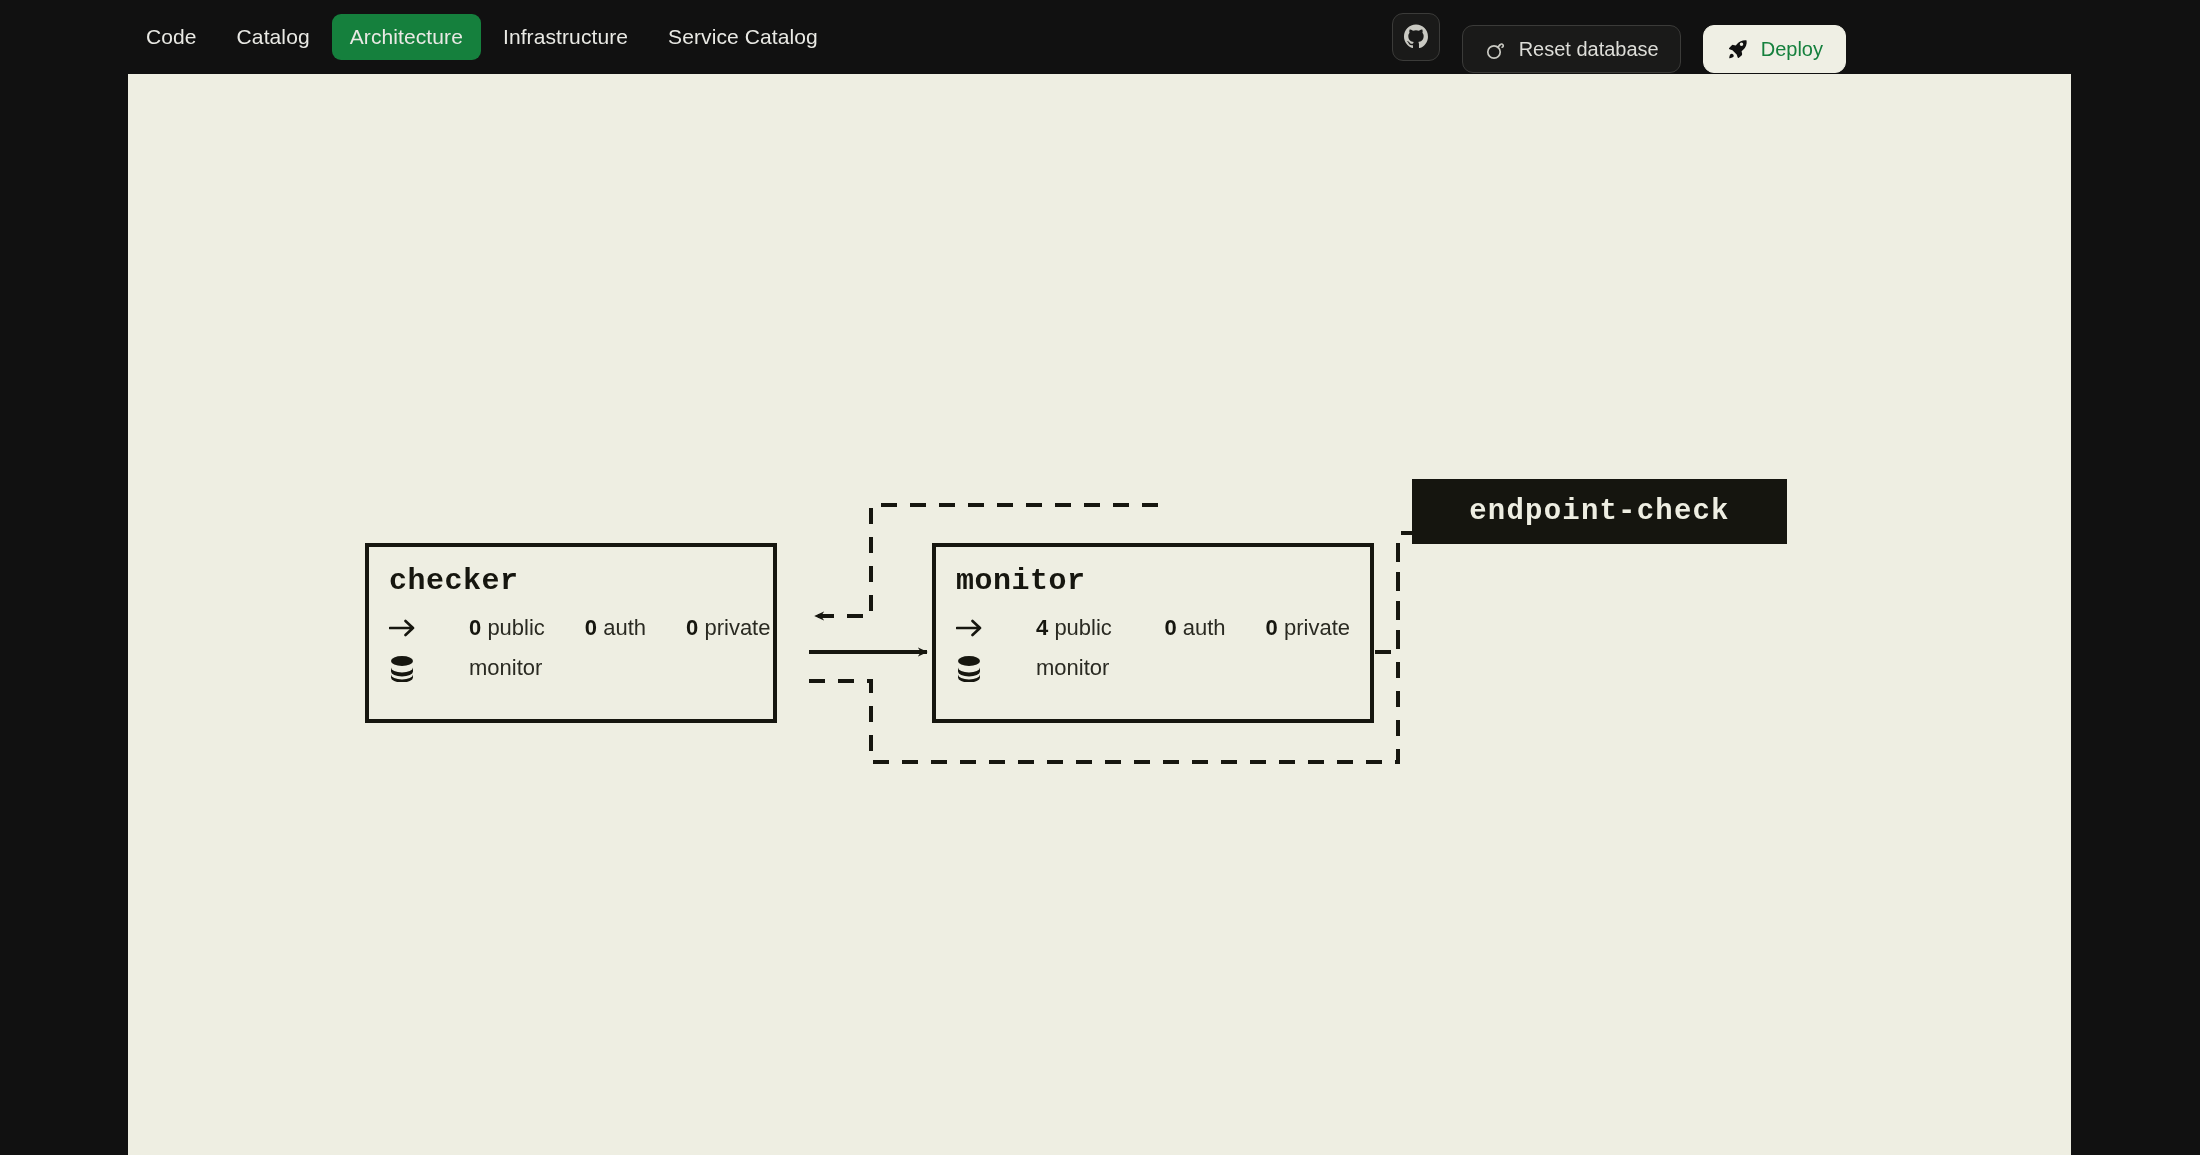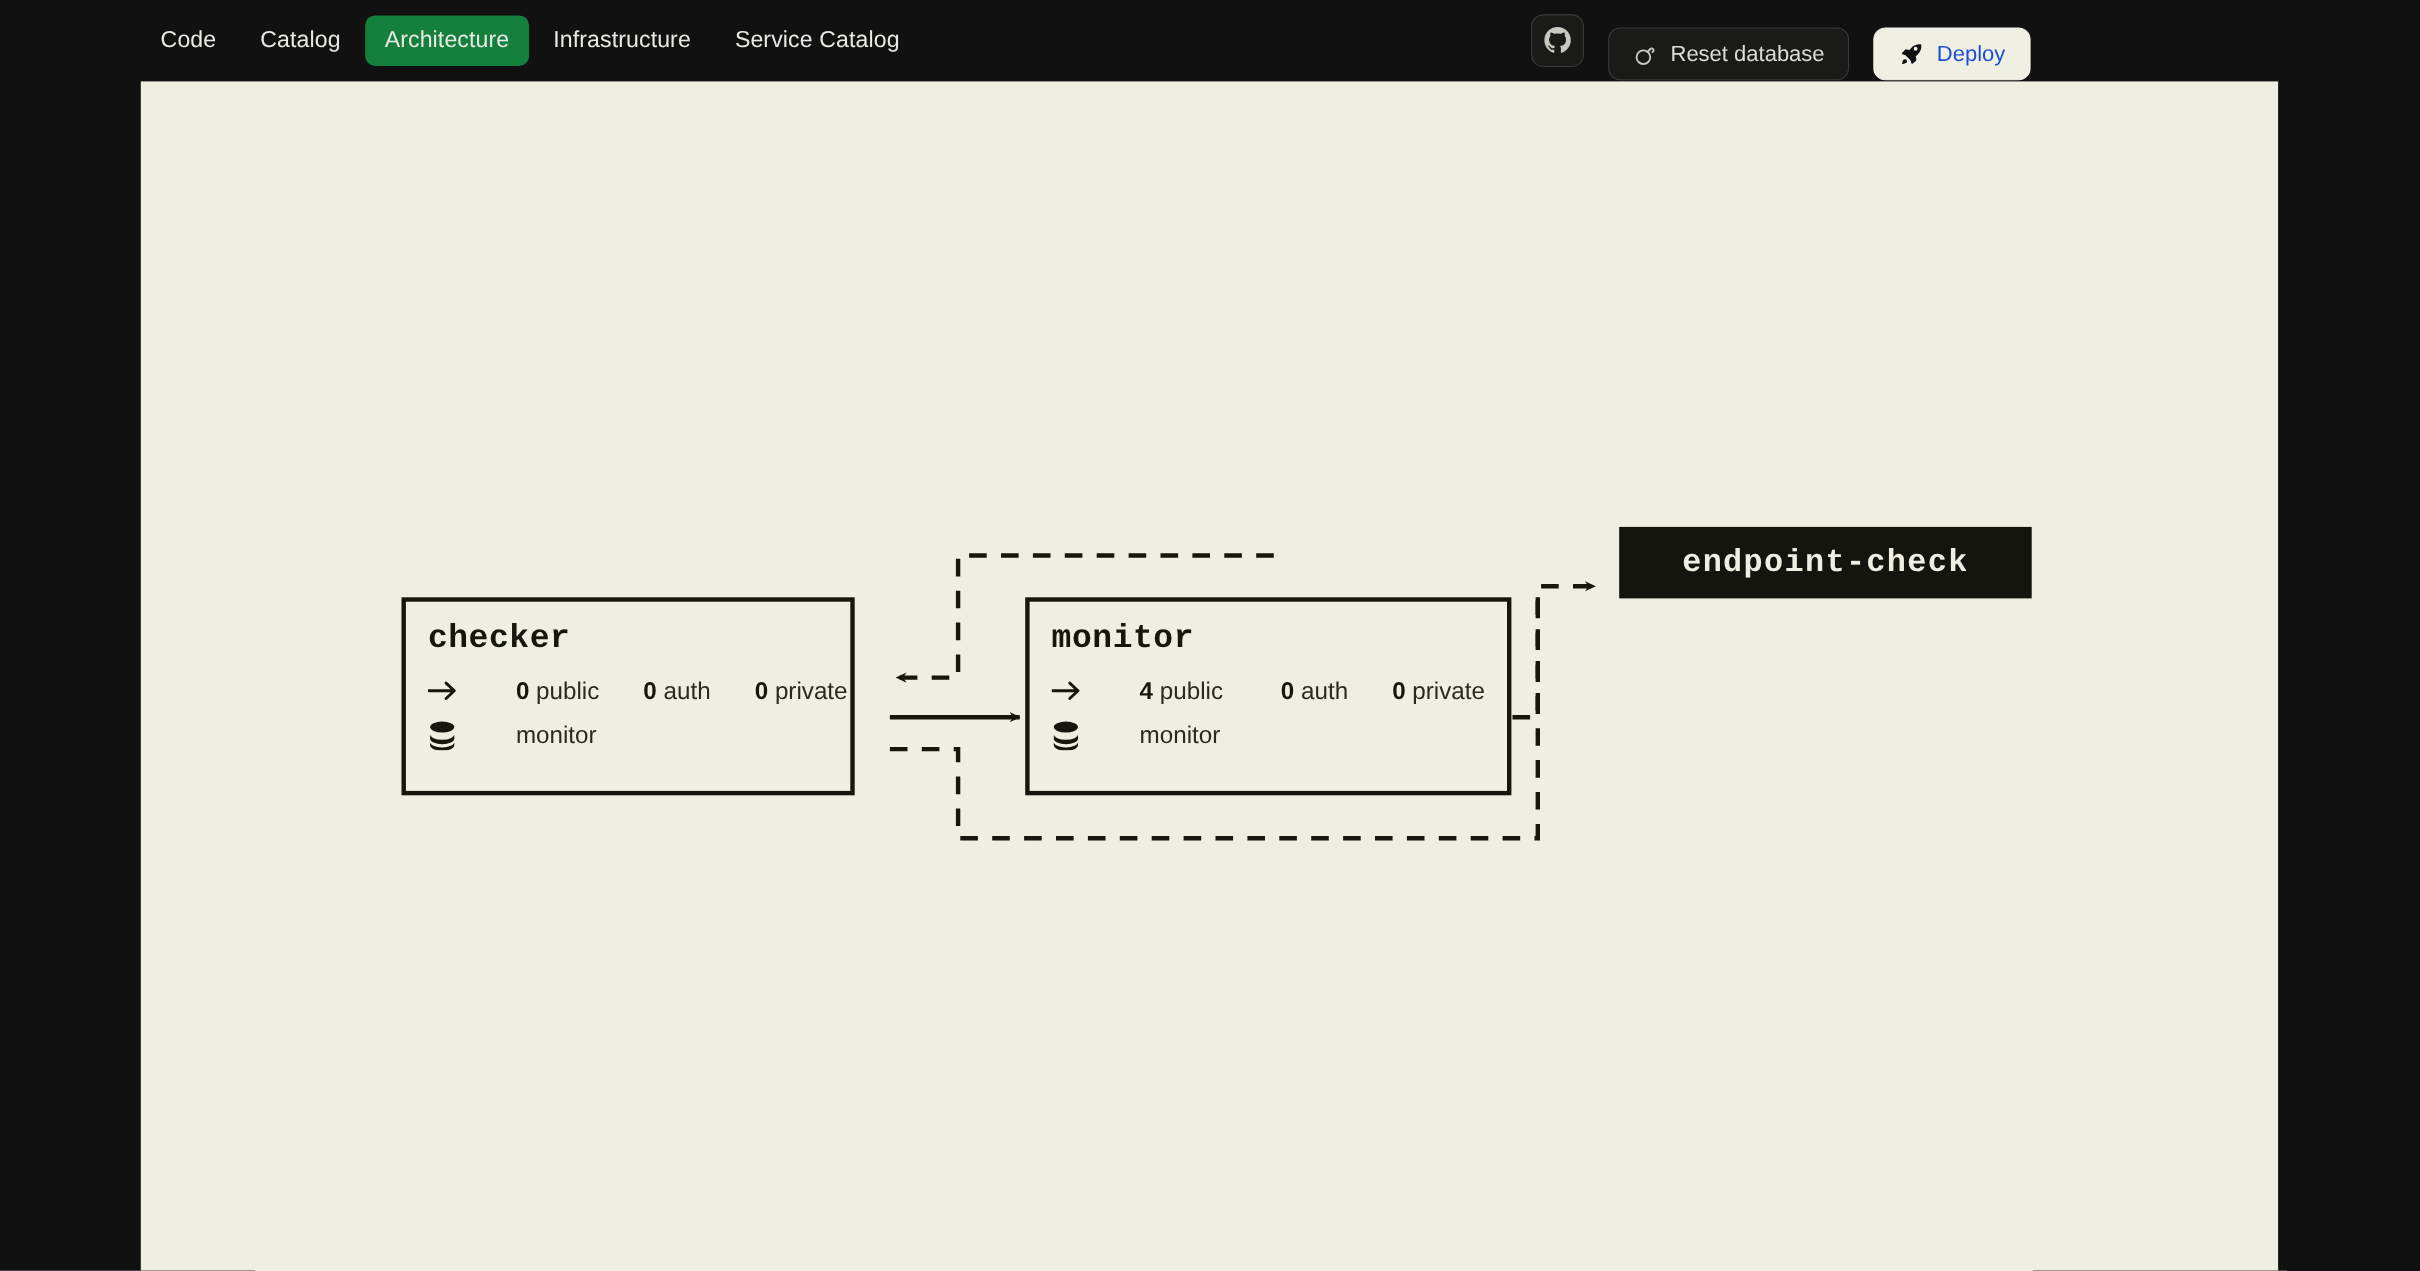--- a/index.html
+++ b/index.html
@@ -82,21 +82,21 @@
   .pill-btn .lbl {
     font-size: 20px;
     color: #ddddd8;
     white-space: nowrap;
   }
   .pill-btn.primary {
     background: #efefe4;
     border: 1px solid #efefe4;
     padding: 0 22px;
   }
-  .pill-btn.primary .lbl { color: #1d4ed8; }
+  .pill-btn.primary .lbl { color: #15803d; }
 
   
   .canvas {
     position: absolute;
     left: 128px;
     top: 74px;
     width: 1943px;
     height: 1081px;
     background: #eeeee2;
     overflow: hidden;
@@ -284,17 +284,17 @@
         <svg width="26" height="28" viewBox="0 0 26 28">
           <ellipse cx="13" cy="7" rx="11" ry="5" fill="#16160f"></ellipse>
           <path d="M2,13.5 a11,5 0 0 0 22,0 v4 a11,5 0 0 1 -22,0 z" fill="#16160f"></path>
           <path d="M2,20.5 a11,5 0 0 0 22,0 v3 a11,5 0 0 1 -22,0 z" fill="#16160f"></path>
         </svg>
       </span>
       <span class="db-label">monitor</span>
     </div>
   </div>
 
-  <div class="badge" style="left:1344px; top:405px; width:375px; height:65px;">
+  <div class="badge" style="left:1284px; top:405px; width:375px; height:65px;">
     <span class="badge-text">endpoint-check</span>
   </div>
 
 </div>
 
 </body></html>

